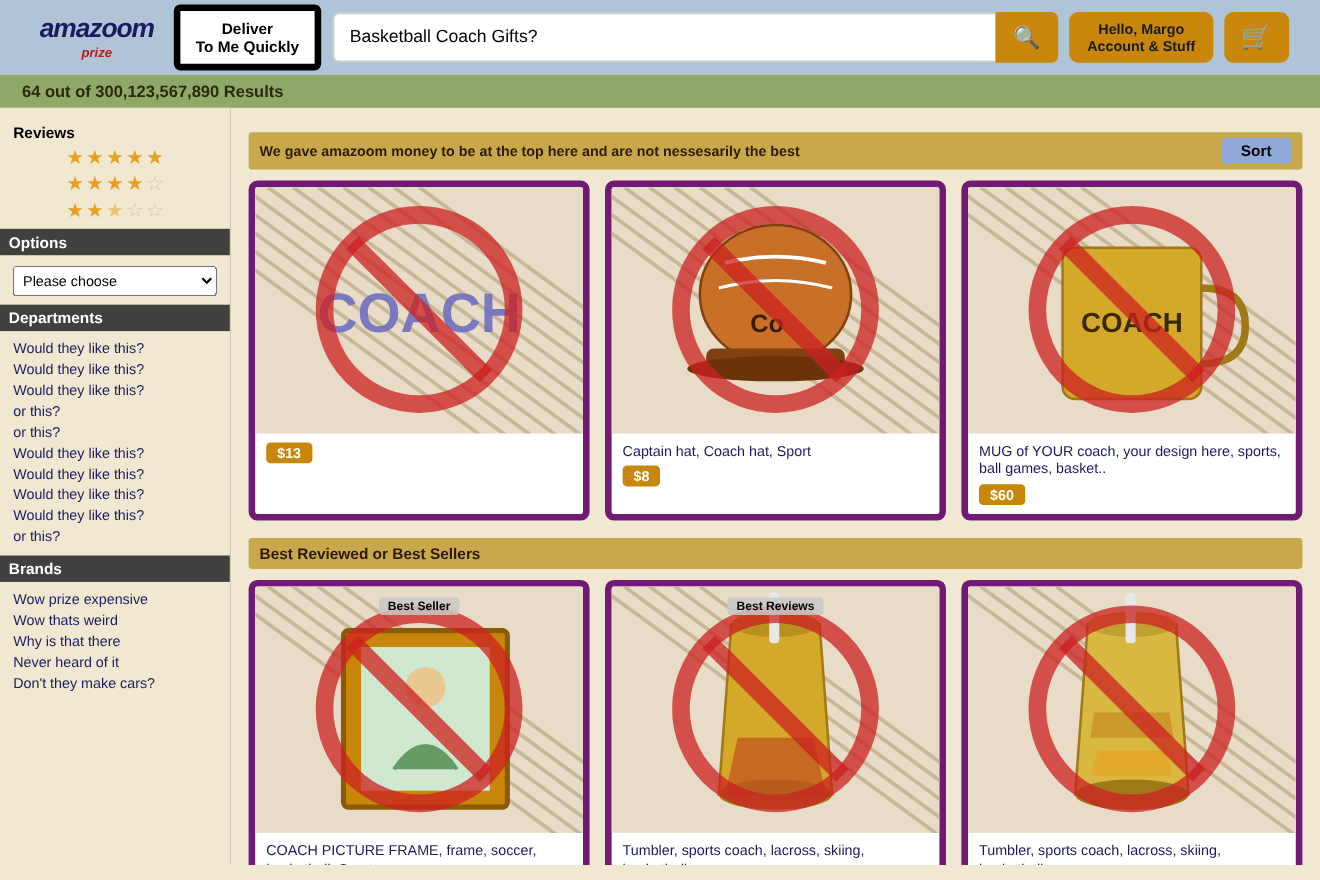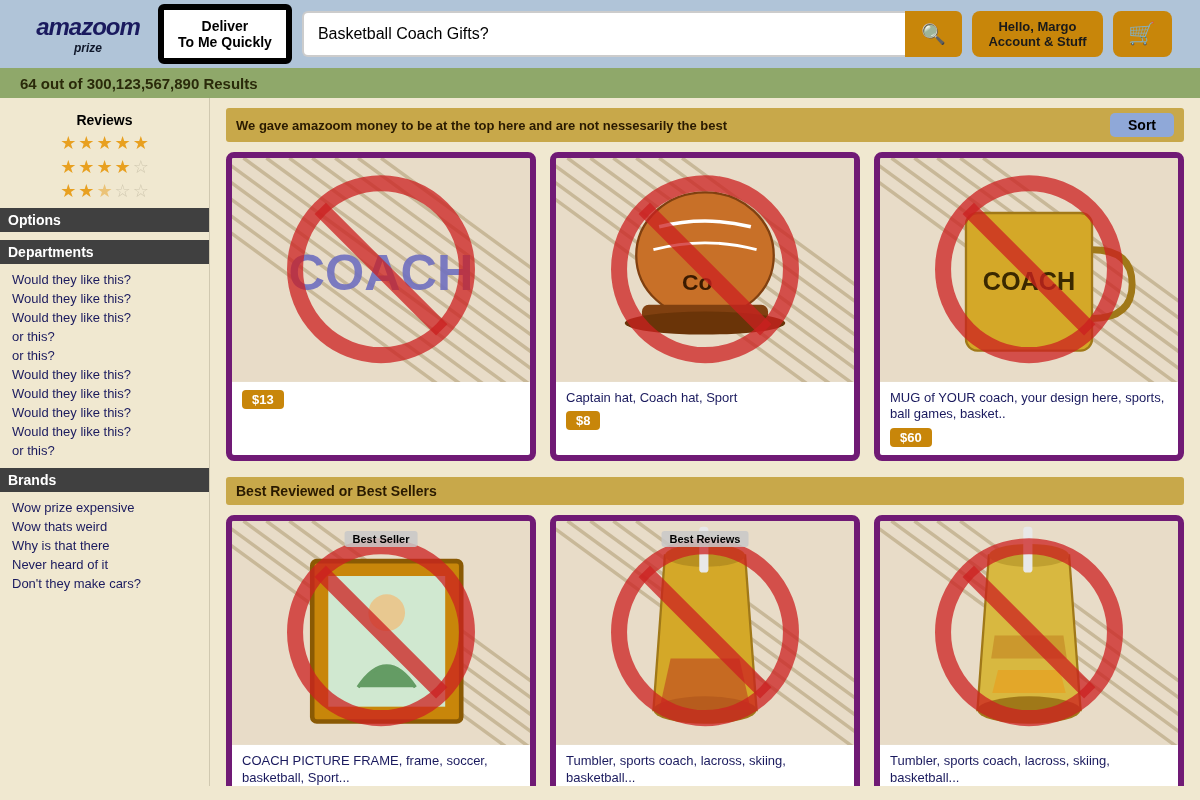--- a/index.html
+++ b/index.html
@@ -112,21 +112,21 @@
       color: white;
       font-weight: bold;
       padding: 4px 8px;
       margin: 8px -12px 6px -12px;
       font-size: 14px;
     }
     .sidebar-section-title.first {
       margin-top: 0;
     }
     .reviews-section {
-      text-align: center;
+      text-align: left;
       padding: 4px 0;
     }
     .reviews-label {
       font-weight: bold;
       font-size: 14px;
       margin-bottom: 4px;
     }
     .stars-row {
       display: flex;
       gap: 2px;
@@ -146,21 +146,21 @@
       width: 100%;
       padding: 4px;
       font-size: 13px;
       margin-top: 4px;
     }
 
     
     .content {
       flex: 1;
       overflow-y: auto;
-      padding: 10px 16px;
+      padding: 22px 16px;
       background: #f0e8d0;
     }
     .section-banner {
       background: #c8a84a;
       color: #2a1a00;
       font-size: 13px;
       font-weight: bold;
       padding: 5px 10px;
       margin-bottom: 10px;
       display: flex;
@@ -243,21 +243,21 @@
       margin-bottom: 10px;
       border-radius: 3px;
     }
   </style>
 </head>
 <body>
 
 <div class="header">
   <div class="logo-area">
     <div style="font-size:24px;font-weight:bold;font-style:italic;color:#1a1a5e;letter-spacing:-1px;">amazoom</div>
-    <div style="font-size:12px;color:#0f172a;text-align:center;">prize</div>
+    <div style="font-size:12px;color:#b91c1c;text-align:center;">prize</div>
   </div>
 
   <button class="deliver-btn">
     <div>Deliver</div>
     <div>To Me Quickly</div>
   </button>
 
   <div class="search-area">
     <input class="search-input" type="text" value="Basketball Coach Gifts?" style="">
     <button class="search-btn">
@@ -305,20 +305,23 @@
       <div class="stars-row">
         <span class="star full">★</span>
         <span class="star full">★</span>
         <span class="star full" style="color:#e8a020;opacity:0.5;">★</span>
         <span class="star empty">☆</span>
         <span class="star empty">☆</span>
       </div>
     </div>
 
     <div class="sidebar-section-title first">Options</div>
+    <select class="options-select">
+      <option>Please choose</option>
+    </select>
 
     <div class="sidebar-section-title">Departments</div>
     <div class="sidebar-item">Would they like this?</div>
     <div class="sidebar-item">Would they like this?</div>
     <div class="sidebar-item">Would they like this?</div>
     <div class="sidebar-item">or this?</div>
     <div class="sidebar-item">or this?</div>
     <div class="sidebar-item">Would they like this?</div>
     <div class="sidebar-item">Would they like this?</div>
     <div class="sidebar-item">Would they like this?</div>

